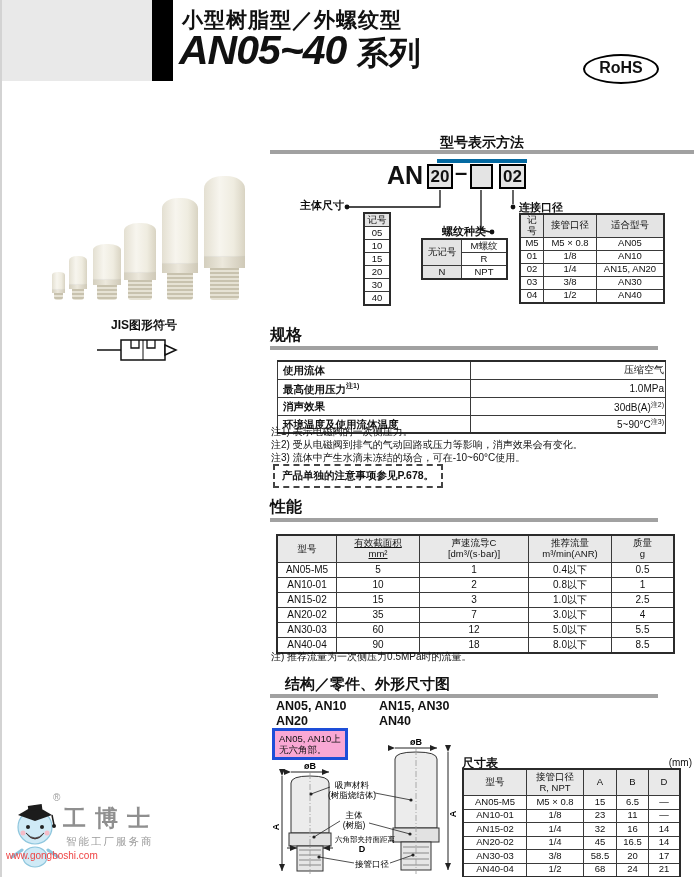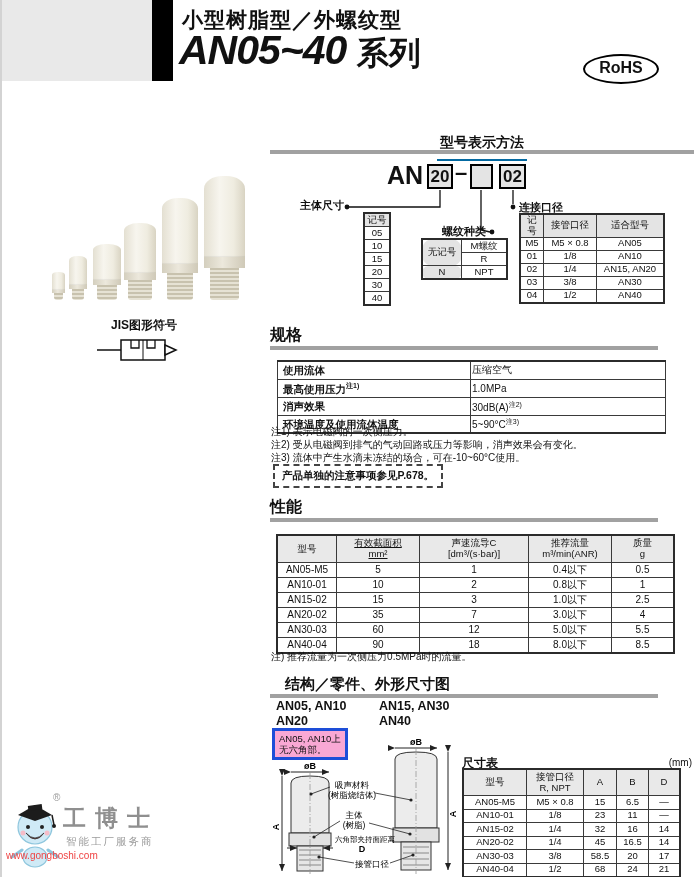--- a/index.html
+++ b/index.html
@@ -27,48 +27,48 @@
   .sil .sil-hex{height:9%;background:linear-gradient(90deg,#d4cfbe,#ece8dc 45%,#cfc9b7);}
   .sil .sil-thread{height:26%;width:72%;margin:0 auto;border-radius:0 0 3px 3px;
        background:repeating-linear-gradient(180deg,#c8c2ae 0 2px,#e6e2d4 2px 4px);}
 
   .jis-label{left:111px;top:317px;font-size:12px;font-weight:600;}
 
   
   .sec-title{font-weight:bold;font-size:16px;white-space:nowrap;}
   .bar{height:4px;background:#a1a1a1;}
   .mtitle-wrap{left:270px;top:133px;width:424px;text-align:center;}
-  .mtitle-wrap span{display:inline-block;font-weight:bold;font-size:14px;border-bottom:2px solid #0369a1;padding:0 3px 7px;}
+  .mtitle-wrap span{display:inline-block;font-weight:bold;font-size:14px;border-bottom:4px solid #0369a1;padding:0 3px 7px;}
 
   
   .mn-prefix{left:387px;top:161px;font-size:25px;font-weight:bold;}
   .mbox{top:164px;height:25px;border:2px solid #000;background:#e4e4e4;box-sizing:border-box;
         text-align:center;font-weight:bold;font-size:17px;line-height:21px;}
   .mdash{left:452px;top:160px;width:18px;text-align:center;font-size:22px;font-weight:bold;}
 
   
   table{border-collapse:collapse;}
   .tbl{border:2px solid #2b2b2b;}
   .tbl td,.tbl th{border:1px solid #3a3a3a;text-align:center;padding:0 2px;line-height:1.15;font-weight:normal;}
   .tbl .hd{background:#e4e4e4;}
   .size-tbl td{width:20px;height:12px;font-size:9.5px;}
   .thread-tbl td{height:12px;font-size:9.5px;}
-  .thread-tbl .c1{width:34px;border-radius:11px;}
+  .thread-tbl .c1{width:34px;}
   .thread-tbl .c2{width:40px;}
   .port-tbl td{height:12px;font-size:9.5px;}
   .port-tbl .c1{width:18px;}
   .port-tbl .c2{width:48px;}
   .port-tbl .c3{width:62px;margin-left:41px;}
   .lbl{font-size:11px;font-weight:bold;white-space:nowrap;}
 
   
   .spec-tbl{border:1px solid #2b2b2b;border-top:2px solid #2b2b2b;border-bottom:2px solid #2b2b2b;}
   .spec-tbl td{border:1px solid #3a3a3a;height:14px;font-size:10px;}
   .spec-tbl .sl{width:186px;text-align:left;padding-left:5px;font-weight:bold;font-size:10.5px;}
-  .spec-tbl .sv{width:192px;text-align:left;}
+  .spec-tbl .sv{width:192px;text-align:right;}
   .note{font-size:10px;line-height:13px;color:#111;white-space:nowrap;}
   .caution{border:2px dashed #444;padding:3px 7px;font-size:10.5px;font-weight:bold;white-space:nowrap;}
 
   
   .perf-tbl th{background:#e9e9e9;font-size:9.5px;height:26px;font-weight:normal;}
   .perf-tbl td{height:14px;font-size:10px;}
   .perf-tbl .c0{width:54px;}
   .perf-tbl .c1{width:78px;text-decoration:underline;}
   .perf-tbl .c2{width:104px;}
   .perf-tbl .c3{width:78px;}

